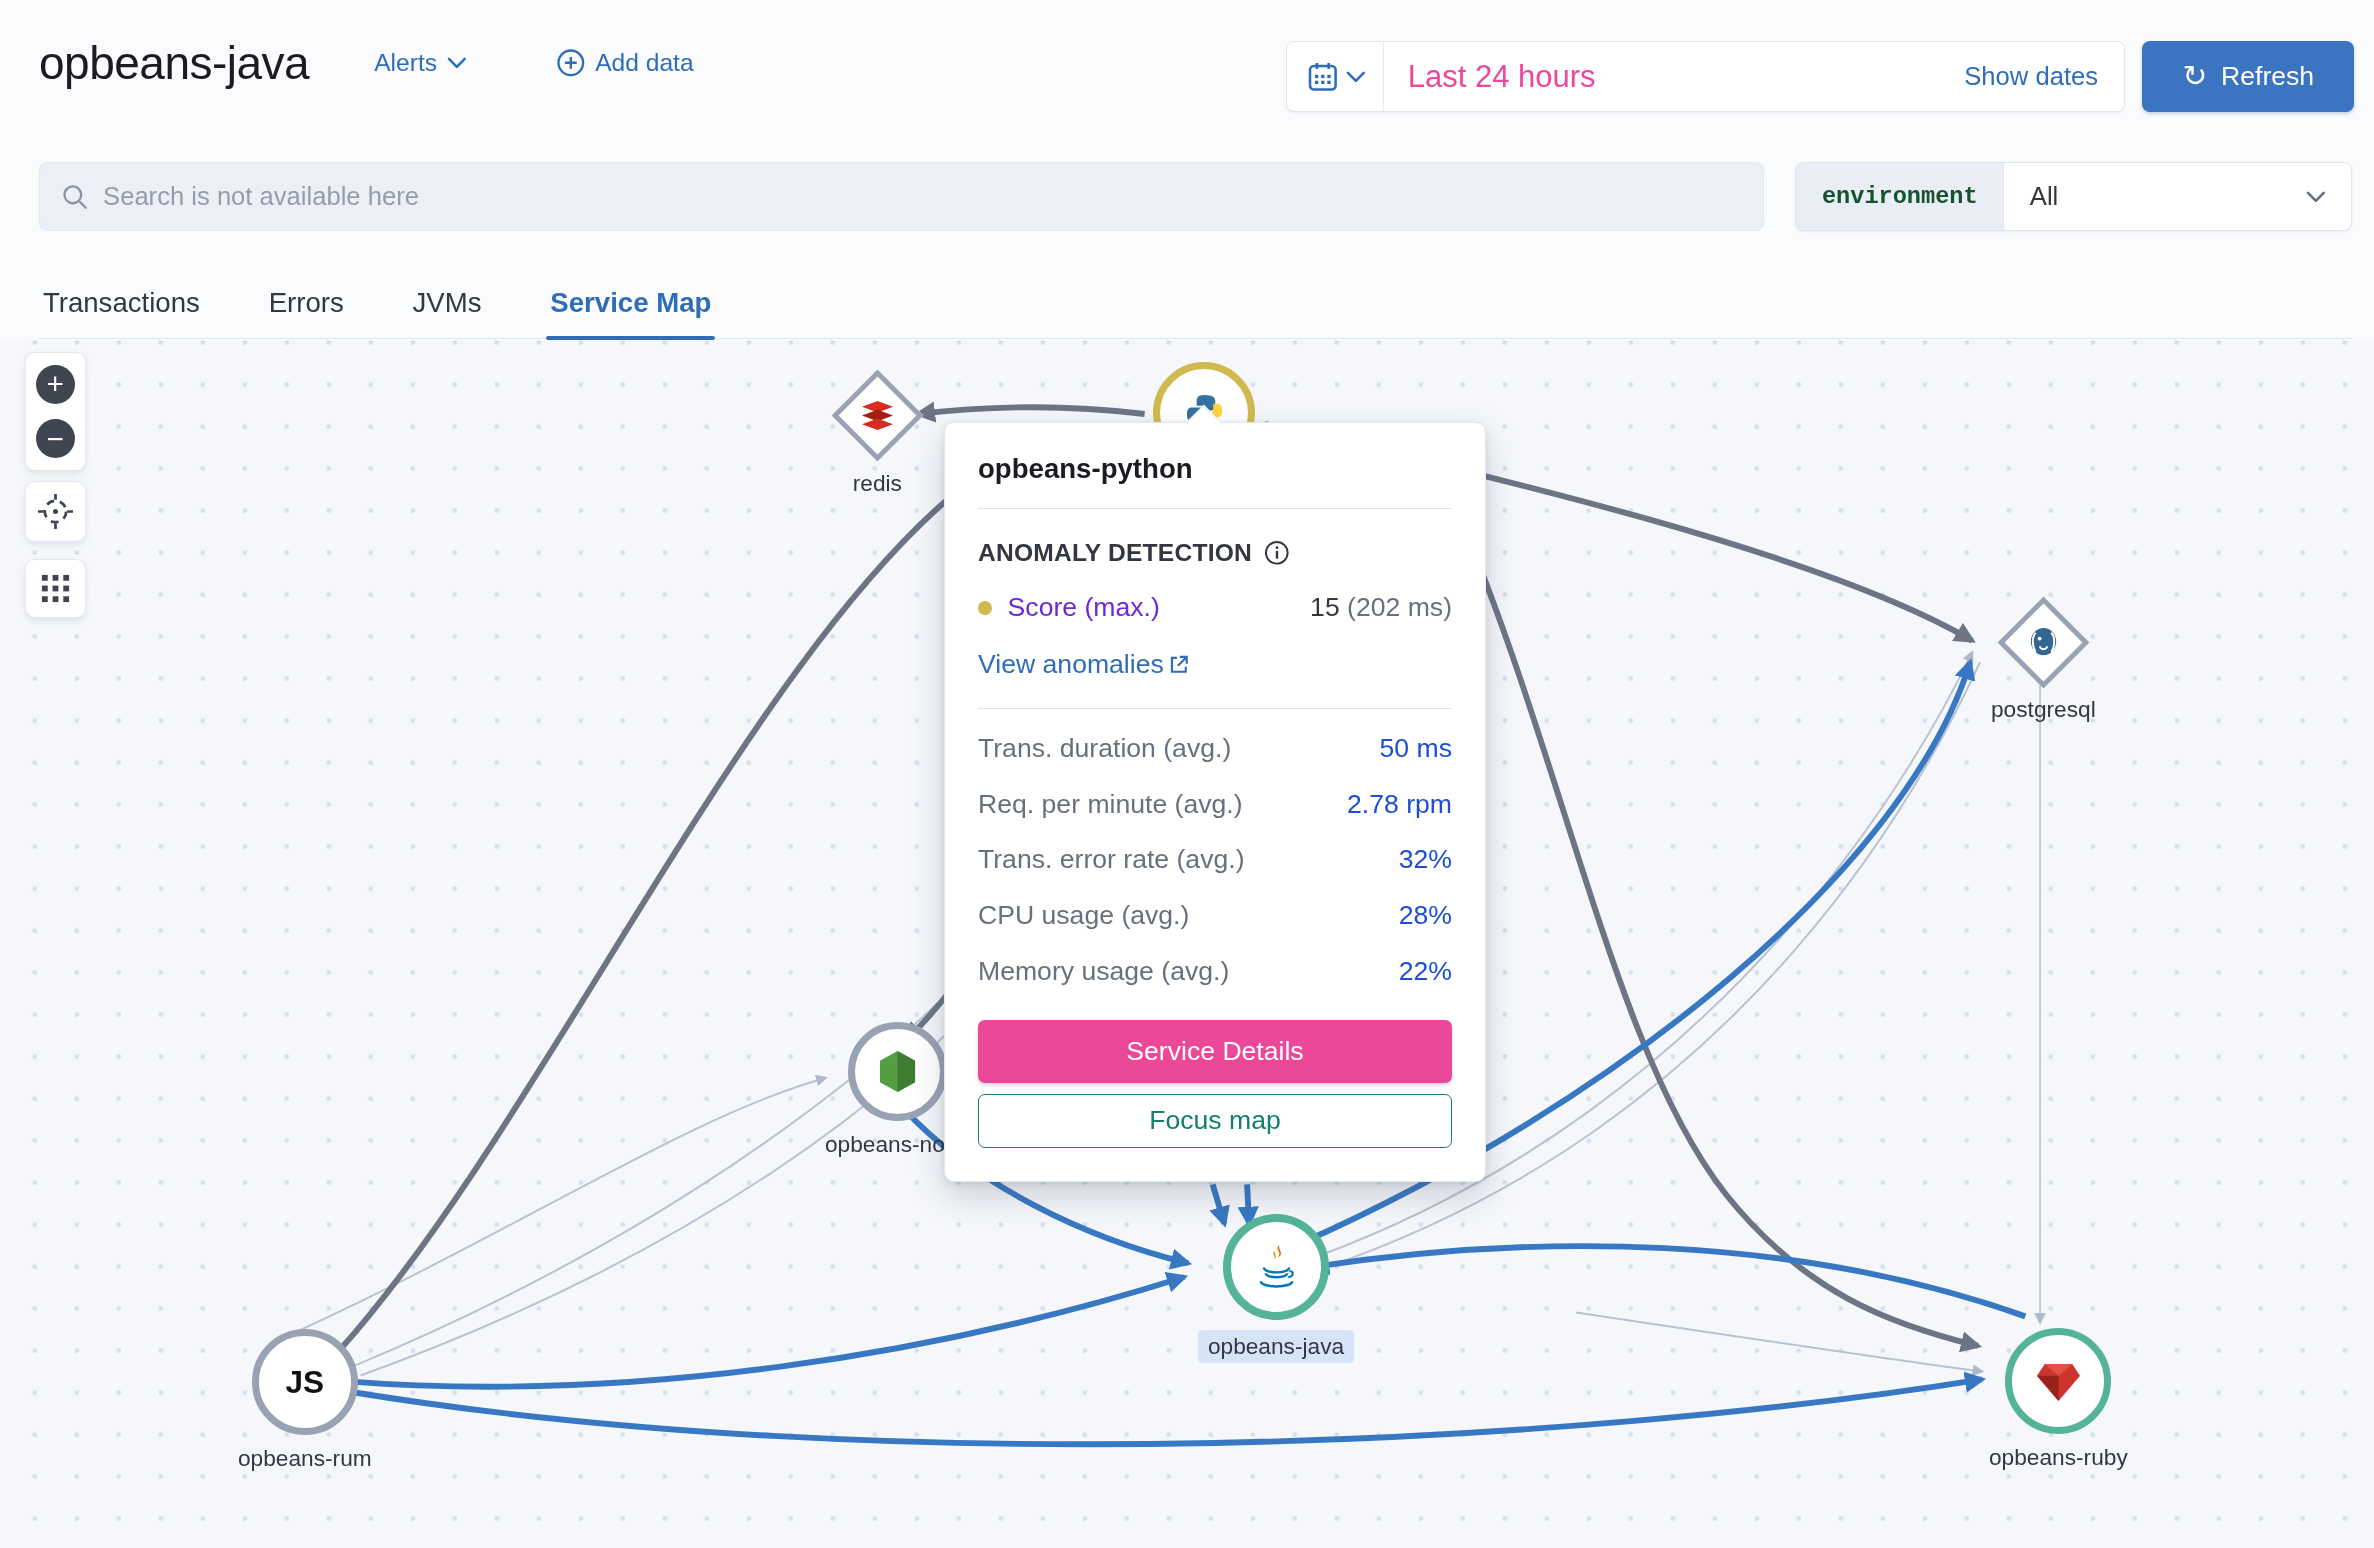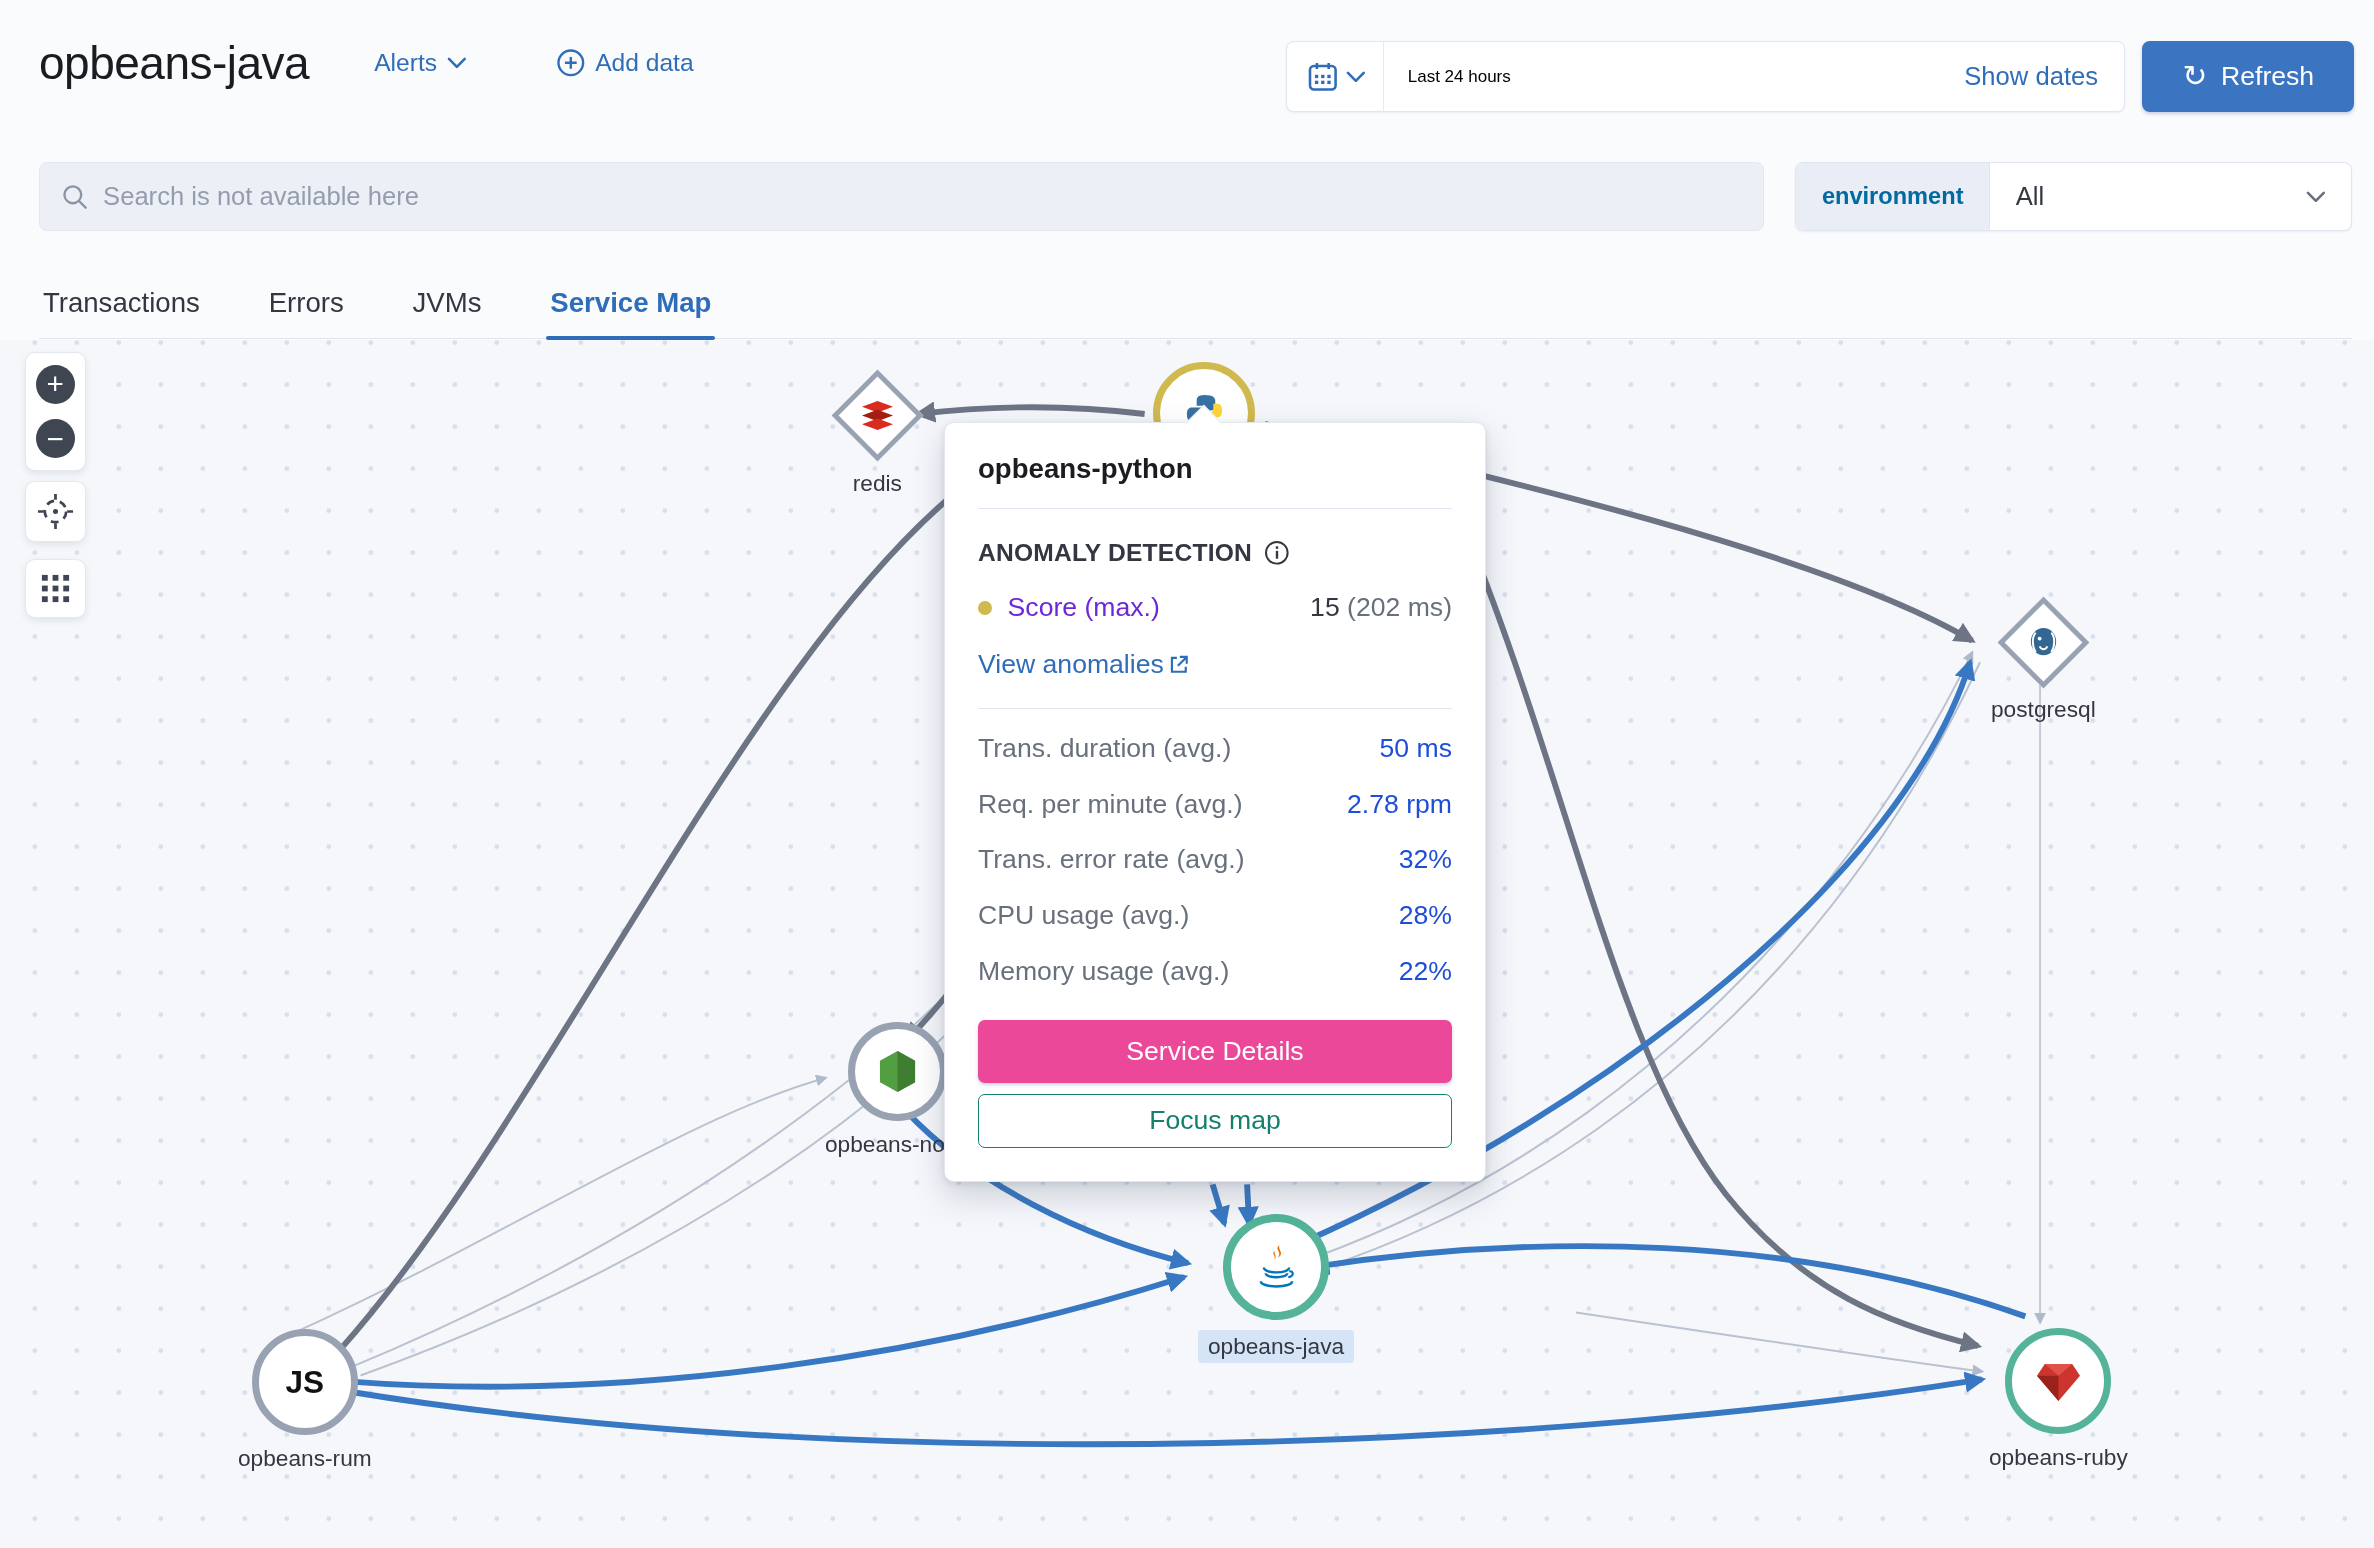--- a/index.html
+++ b/index.html
@@ -12,32 +12,32 @@
   .page-title { font-size:46px; font-weight:400; color:#1a1c21; letter-spacing:-0.5px; }
   .hdr-link { display:flex; align-items:center; gap:9.9px; color:#2f6db8; font-size:24.6px; cursor:pointer; }
   .alerts-link { margin-left:65px; }
   .adddata-link { margin-left:89px; }
   .chev { width:19.7px; height:11.8px; }
   .chev polyline { fill:none; stroke:#2f6db8; stroke-width:2.6; stroke-linecap:round; stroke-linejoin:round; }
 
   .time-group { position:absolute; right:19.7px; top:41px; display:flex; align-items:stretch; height:71px; }
   .datepicker { display:flex; align-items:center; background:#fff; border:1px solid #e0e5ee; border-radius:7.9px; width:839px; box-shadow:0 1px 2px rgba(152,162,179,.15); }
   .dp-cal { display:flex; align-items:center; gap:7.9px; padding:0 17.7px 0 21.7px; height:100%; border-right:1px solid #e6eaf2; cursor:pointer; }
-  .dp-text { flex:1; font-size:17px; color:#000000; padding-left:23.6px; cursor:pointer; }
+  .dp-text { flex:1; font-size:31px; color:#ec4899; padding-left:23.6px; cursor:pointer; }
   .dp-showdates { font-size:25.6px; color:#2f6db8; font-weight:500; padding-right:25.6px; cursor:pointer; white-space:nowrap;margin-left:33px; }
   .refresh-btn { margin-left:17.7px; width:212px; border:none; border-radius:7.9px; background:#3b74c1; color:#fff; font-size:26.6px; font-family:inherit; display:flex; align-items:center; justify-content:center; gap:13.8px; cursor:pointer; box-shadow:0 2px 3.9px rgba(50,80,130,.25); }
   .refresh-glyph { font-size:29.6px; line-height:1; transform:translateY(-1px); }
 
   
   .search-row { position:absolute; left:39px; top:162px; right:21.7px; height:69px; display:flex; }
   .search-box { flex:1; display:flex; align-items:center; background:#eceff6; border:1px solid #e2e7f0; border-radius:7.9px; padding:0 19.7px; margin-right:31.5px; }
   .search-box input { flex:1; border:none; outline:none; background:transparent; font-size:25.6px; font-family:inherit; color:#343741; margin-left:13.8px; }
   .search-box input::placeholder { color:#949cae; }
   .env-group { display:flex; width:557px; border:1px solid #e0e5ee; border-radius:7.9px; overflow:hidden; background:#fff; box-shadow:0 1px 2px rgba(152,162,179,.15); }
-  .env-label { background:#e9edf5; display:flex; align-items:center; padding:0 25.6px; font-size:23.6px; font-weight:600; color:#0369a1; border-right:1px solid #e0e5ee; }
+  .env-label { background:#e9edf5; display:flex; align-items:center; padding:0 25.6px; font-size:23.6px; font-weight:600; color:#14532d; border-right:1px solid #e0e5ee;font-family:Liberation Mono, monospace; }
   .env-value { flex:1; display:flex; align-items:center; padding:0 25.6px; font-size:25.6px; cursor:pointer; }
   .env-value .chev { margin-left:auto; }
   .env-value .chev polyline { stroke:#69707d; }
 
   
   .tabs { position:absolute; left:39px; top:268px; right:21.7px; height:71px; display:flex; gap:61px; border-bottom:1px solid #dfe4ee; }
   .tab { font-size:27.6px; color:#343741; display:flex; align-items:center; cursor:pointer; padding:0 3.9px; position:relative; }
   .tab.active { color:#2f6db8; font-weight:600; }
   .tab.active::after { content:""; position:absolute; left:0; right:0; bottom:-2px; height:3.9px; background:#2f6db8; border-radius:2px; }
 

